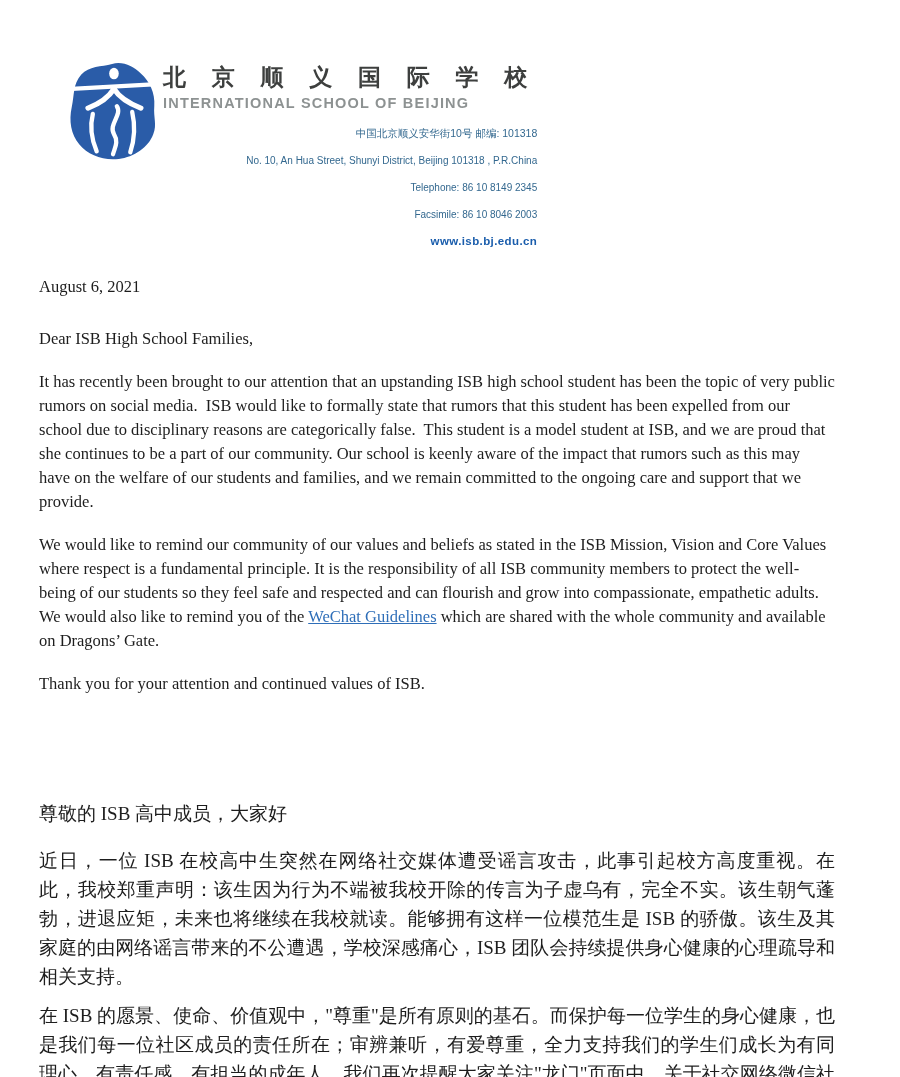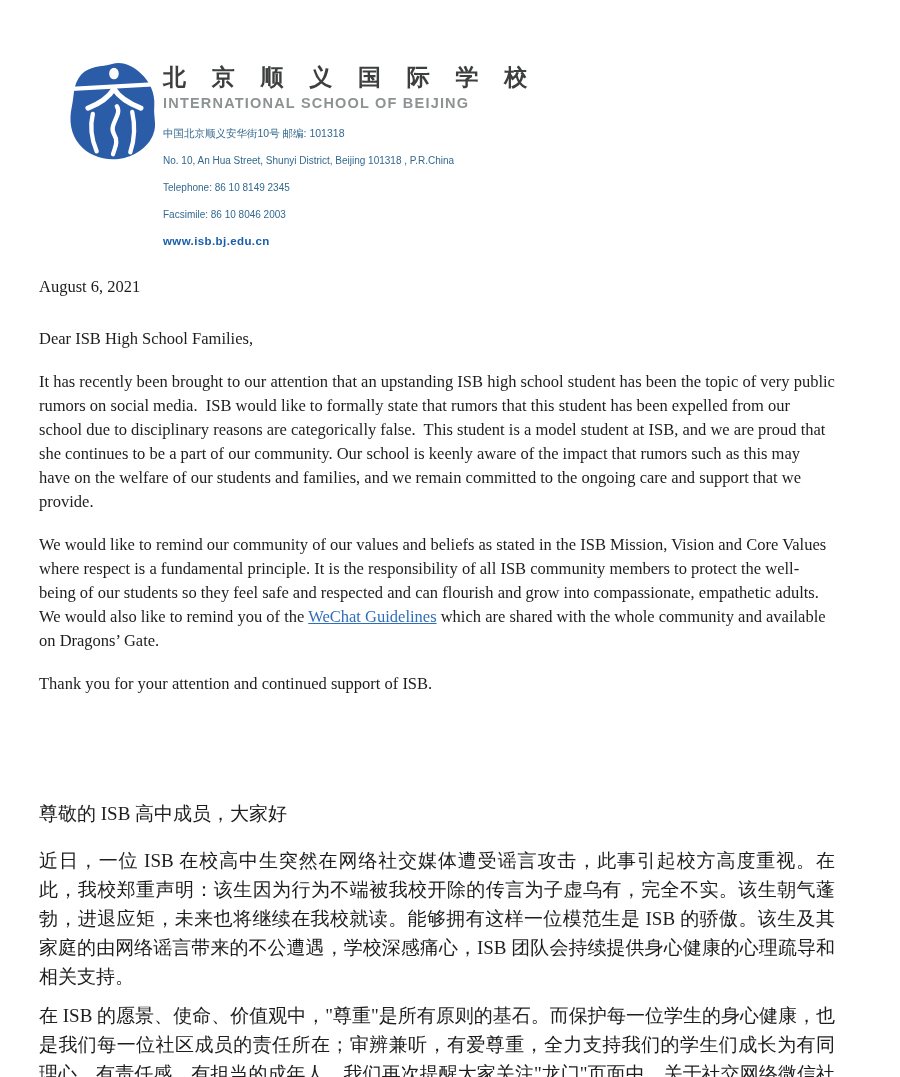--- a/index.html
+++ b/index.html
@@ -20,21 +20,21 @@
   }
   .school-en {
     font-family:"Liberation Sans","DejaVu Sans",sans-serif;
     font-size:14.5px; font-weight:bold; letter-spacing:1.2px;
     color:#8d9292; margin-top:3px; line-height:17px; white-space:nowrap;
   }
   .addr {
     font-family:"Liberation Sans","DejaVu Sans",sans-serif;
     color:#33688f; font-size:10px; line-height:11px; margin-top:7px;
   }
-  .addr > div { margin-top:16px; }
+  .addr > div { margin-top:16px;text-align:right; }
   .addr-zh { font-size:10.5px; }
   .website {
     font-family:"Liberation Sans","DejaVu Sans",sans-serif;
     font-weight:bold; color:#1a5dac; font-size:11.5px; letter-spacing:0.4px;
     margin-top:3px; cursor:pointer;
   }
   
   .date { font-size:16.5px; line-height:24px; margin-top:28px; }
   p.en {
     font-size:16.5px; line-height:24px; margin:19px 0 0 0;
@@ -92,21 +92,21 @@
   </div>
 
   <div class="date">August 6, 2021</div>
 
   <p class="en salutation">Dear ISB High School Families,</p>
 
   <p class="en">It has recently been brought to our attention that an upstanding ISB high school student has been the topic of very public rumors on social media.  ISB would like to formally state that rumors that this student has been expelled from our school due to disciplinary reasons are categorically false.  This student is a model student at ISB, and we are proud that she continues to be a part of our community. Our school is keenly aware of the impact that rumors such as this may have on the welfare of our students and families, and we remain committed to the ongoing care and support that we provide.</p>
 
   <p class="en"><span>We would like to remind our community of our values and beliefs as stated in the ISB Mission, Vision and Core Values where respect is a fundamental principle. It is the responsibility of all ISB community members to protect the well-being of our students so they feel safe and respected and can flourish and grow into compassionate, empathetic adults. We would also like to remind you of the </span><a class="link-en">WeChat Guidelines</a><span> which are shared with the whole community and available on Dragons’ Gate.</span></p>
 
-  <p class="en">Thank you for your attention and continued support of ISB.</p>
+  <p class="en">Thank you for your attention and continued values of ISB.</p>
 
   <div class="sig-space"></div>
 
   <p class="zh zh-salutation">尊敬的 ISB 高中成员，大家好</p>
 
   <p class="zh">近日，一位 ISB 在校高中生突然在网络社交媒体遭受谣言攻击，此事引起校方高度重视。在此，我校郑重声明：该生因为行为不端被我校开除的传言为子虚乌有，完全不实。该生朝气蓬勃，进退应矩，未来也将继续在我校就读。能够拥有这样一位模范生是 ISB 的骄傲。该生及其家庭的由网络谣言带来的不公遭遇，学校深感痛心，ISB 团队会持续提供身心健康的心理疏导和相关支持。</p>
 
   <p class="zh p2"><span>在 ISB 的愿景、使命、价值观中，"尊重"是所有原则的基石。而保护每一位学生的身心健康，也是我们每一位社区成员的责任所在；审辨兼听，有爱尊重，全力支持我们的学生们成长为有同理心，有责任感、有担当的成年人。我们再次提醒大家关注"龙门"页面中，</span><a class="link-zh">关于社交网络微信社区的建议指南</a><span>。不信谣、不传谣，共同维护 ISB 社区的健康环境。</span></p>
 
   <p class="zh close">再次感谢每一位社区成员对 ISB 社区的支持和贡献！</p>

